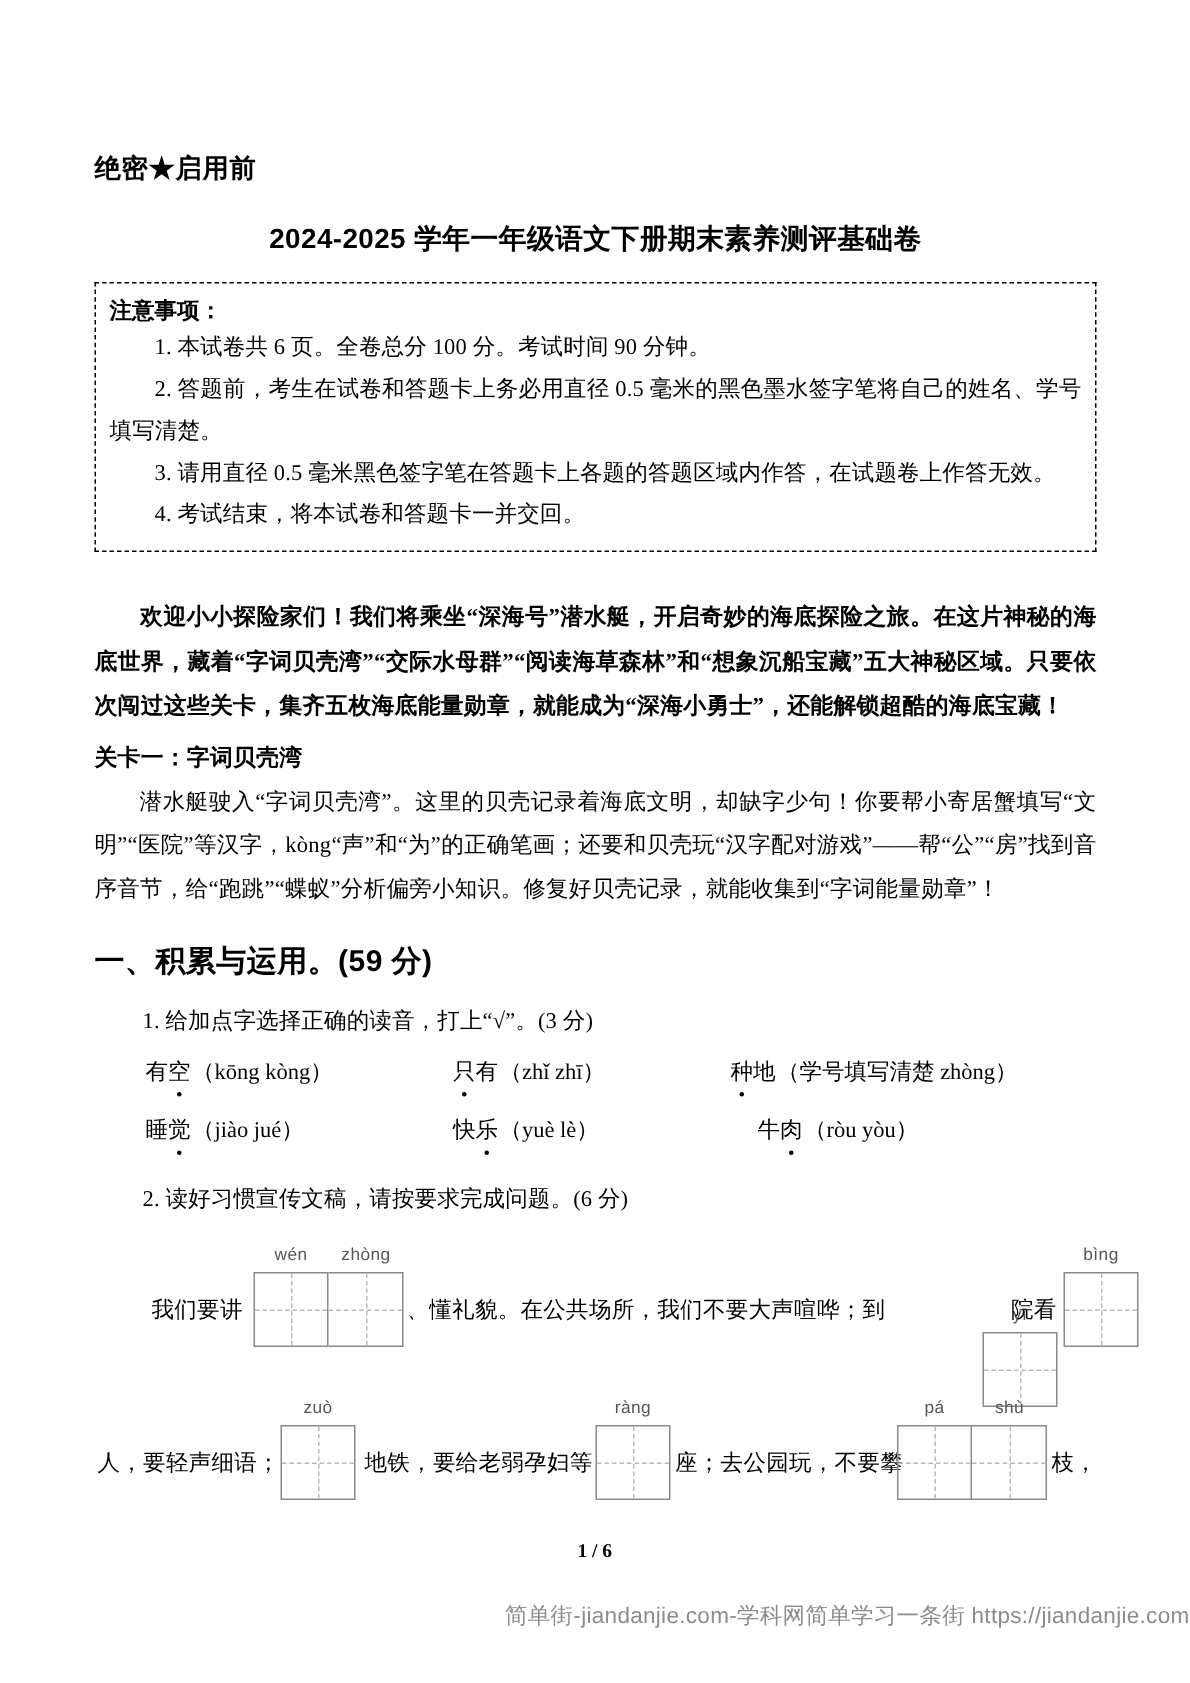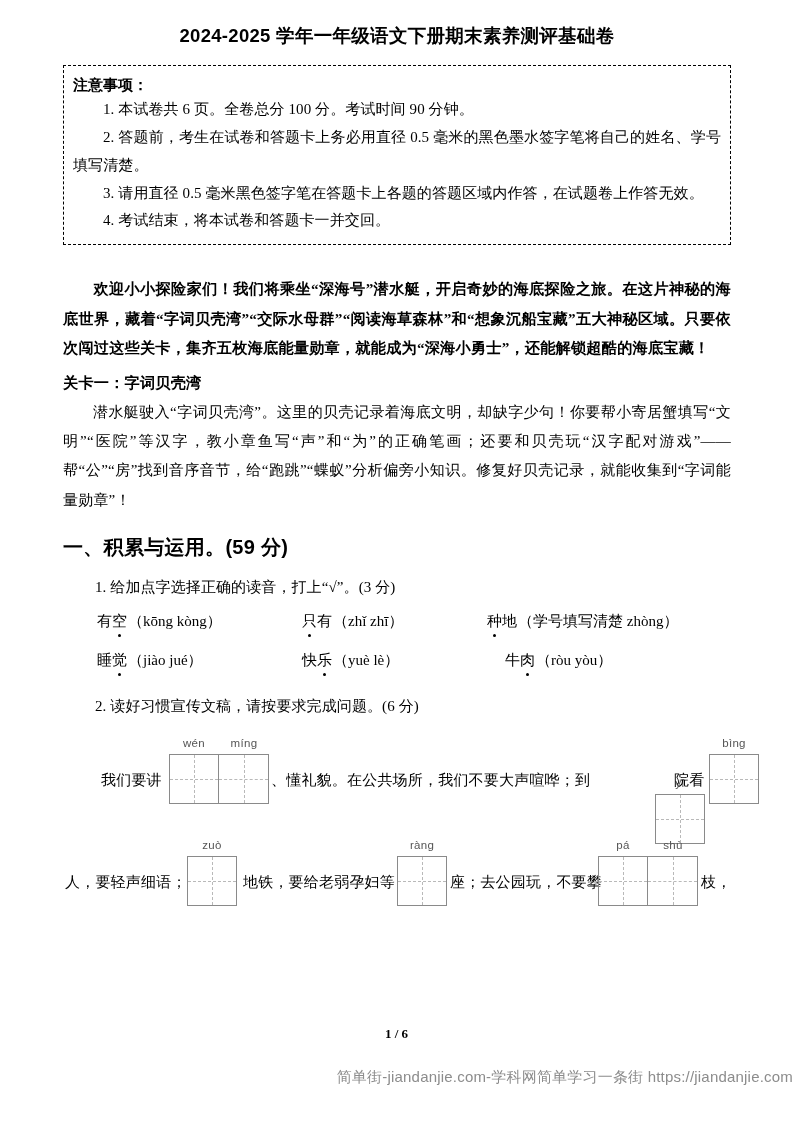--- a/index.html
+++ b/index.html
@@ -230,35 +230,36 @@
     font-family: "Liberation Sans", "DejaVu Sans", sans-serif;
     letter-spacing: 0.2px;
   }
 </style>
 </head>
 <body>
 
 <div class="page">
   <div class="content">
 
+    <div class="secrecy">绝密★启用前</div>
 
     <div class="doc-title">2024-2025 学年一年级语文下册期末素养测评基础卷</div>
 
     <div class="notice-box">
       <div class="notice-title">注意事项：</div>
       <div class="notice-item">1. 本试卷共 6 页。全卷总分 100 分。考试时间 90 分钟。</div>
       <div class="notice-item">2. 答题前，考生在试卷和答题卡上务必用直径 0.5 毫米的黑色墨水签字笔将自己的姓名、学号填写清楚。</div>
       <div class="notice-item">3. 请用直径 0.5 毫米黑色签字笔在答题卡上各题的答题区域内作答，在试题卷上作答无效。</div>
       <div class="notice-item">4. 考试结束，将本试卷和答题卡一并交回。</div>
     </div>
 
     <div class="intro">欢迎小小探险家们！我们将乘坐“深海号”潜水艇，开启奇妙的海底探险之旅。在这片神秘的海底世界，藏着“字词贝壳湾”“交际水母群”“阅读海草森林”和“想象沉船宝藏”五大神秘区域。只要依次闯过这些关卡，集齐五枚海底能量勋章，就能成为“深海小勇士”，还能解锁超酷的海底宝藏！</div>
 
     <div class="level-heading">关卡一：字词贝壳湾</div>
-    <div class="level-body">潜水艇驶入“字词贝壳湾”。这里的贝壳记录着海底文明，却缺字少句！你要帮小寄居蟹填写“文明”“医院”等汉字，教小章鱼写“声”和“为”的正确笔画；还要和贝壳玩“汉字配对游戏”——帮“公”“房”找到音序音节，给“跑跳”“蝶蚁”分析偏旁小知识。修复好贝壳记录，就能收集到“字词能量勋章”！</div>
+    <div class="level-body">潜水艇驶入“字词贝壳湾”。这里的贝壳记录着海底文明，却缺字少句！你要帮小寄居蟹填写“文明”“医院”等汉字，kòng“声”和“为”的正确笔画；还要和贝壳玩“汉字配对游戏”——帮“公”“房”找到音序音节，给“跑跳”“蝶蚁”分析偏旁小知识。修复好贝壳记录，就能收集到“字词能量勋章”！</div>
 
     <div class="section-heading">一、积累与运用。(59 分)</div>
 
     <div class="question-stem">1. 给加点字选择正确的读音，打上“√”。(3 分)</div>
 
     <div class="choice-row">
       <div class="choice-cell c1">
         <span class="word"><span>有</span><span class="dotchar">空</span><span></span></span>
         <span class="py">（kōng kòng）</span>
       </div>
@@ -288,21 +289,21 @@
     </div>
 
     <div class="question-stem" style="margin-top:20px;">2. 读好习惯宣传文稿，请按要求完成问题。(6 分)</div>
 
     <div class="write-row" style="margin-top:12px;">
       <div class="txt" style="left:36px;">我们要讲</div>
 
       <div class="grid-group" style="left:104px;">
         <div class="grid-pinyin">
           <span>wén</span>
-          <span>míng</span>
+          <span>zhòng</span>
         </div>
         <div class="grid-cells">
           <div class="cell"></div>
           <div class="cell"></div>
         </div>
       </div>
 
       <div class="txt" style="left:206px;">、懂礼貌。在公共场所，我们不要大声喧哗；到</div>
 
       <div class="grid-group" style="left:590px;margin-top:40px;">

